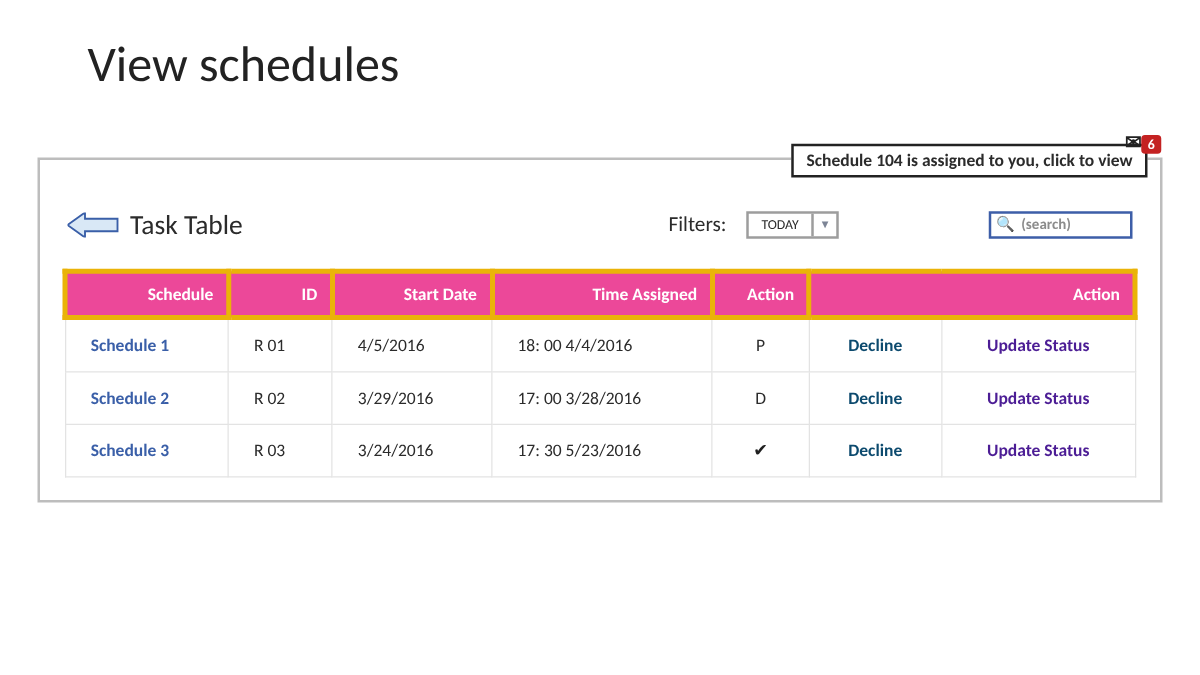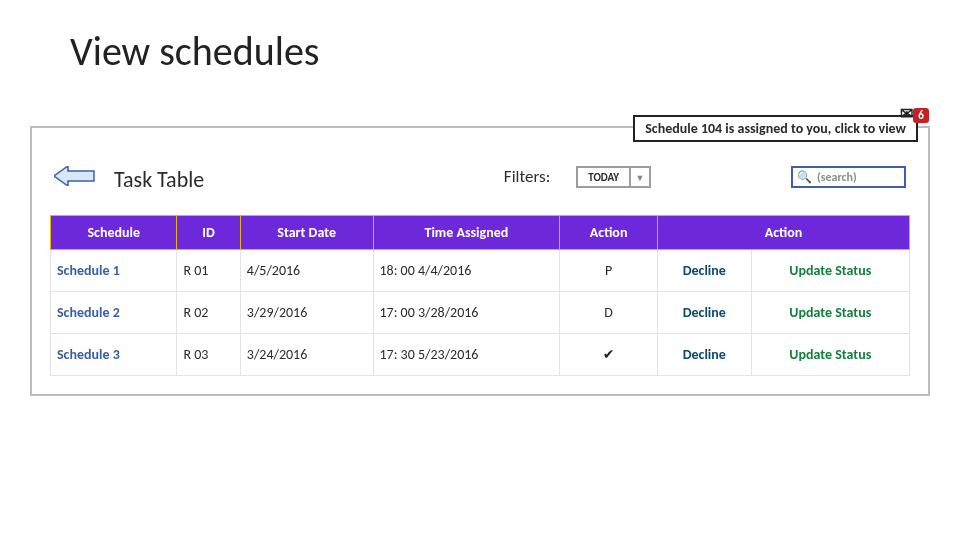--- a/index.html
+++ b/index.html
@@ -57,21 +57,21 @@
     background: #c42222;
     color: #fff;
     font-size: 11px;
     font-weight: 600;
     border-radius: 3px;
     padding: 1px 5px;
     position: absolute;
   }
   .toolbar {
     display: flex;
-    gap: 10px;
+    align-items: center;
     margin-bottom: 22px;
     padding: 0 4px;
   }
   .back-arrow {
     width: 42px;
     height: 20px;
     position: relative;
     flex-shrink: 0;
   }
   .back-arrow svg { display: block; }
@@ -84,21 +84,21 @@
   .filters-label {
     font-size: 17px;
     margin-right: 16px;
   }
   .filter-select {
     display: inline-flex;
     align-items: center;
     border: 2px solid #9d9d9d;
     height: 22px;
     font-size: 11px;
-    font-weight: 700;
+    font-weight: 400;
     background: #fff;
   }
   .filter-select .sel-text {
     padding: 0 10px;
   }
   .filter-select .sel-caret {
     width: 20px;
     height: 100%;
     border-left: 2px solid #9d9d9d;
     display: flex;
@@ -125,47 +125,47 @@
     font-size: 12px;
     color: #8c8c8c;
     font-weight: bold;
   }
   table.data {
     width: 100%;
     border-collapse: collapse;
     font-size: 14px;
   }
   table.data th {
-    background: #6d28d9;
+    background: #ec4899;
     color: #fff;
     font-weight: 600;
-    text-align: center;
+    text-align: right;
     padding: 8px 10px;
-    border: 1px solid #eab308;
+    border: 4px solid #eab308;
     font-size: 14px;
   }
   table.data td {
-    padding: 12px 6px;
+    padding: 12px 20px;
     border: 1px solid #e3e3e3;
     color: #2b2b2b;
     font-size: 14px;
   }
   table.data td.sched-name {
     color: #3a5fa8;
     font-weight: 600;
   }
   table.data td.center { text-align: center; }
   table.data td.check { color: #1f1f1f; text-align: center; }
   table.data td.decline {
     color: #0c4a6e;
     font-weight: 600;
     text-align: center;
   }
   table.data td.update {
-    color: #15803d;
+    color: #4c1d95;
     font-weight: 600;
     text-align: center;
     margin-top: 15px;
   }
 </style>
 </head>
 <body>
 
 <div class="page-title">View schedules</div>
 

